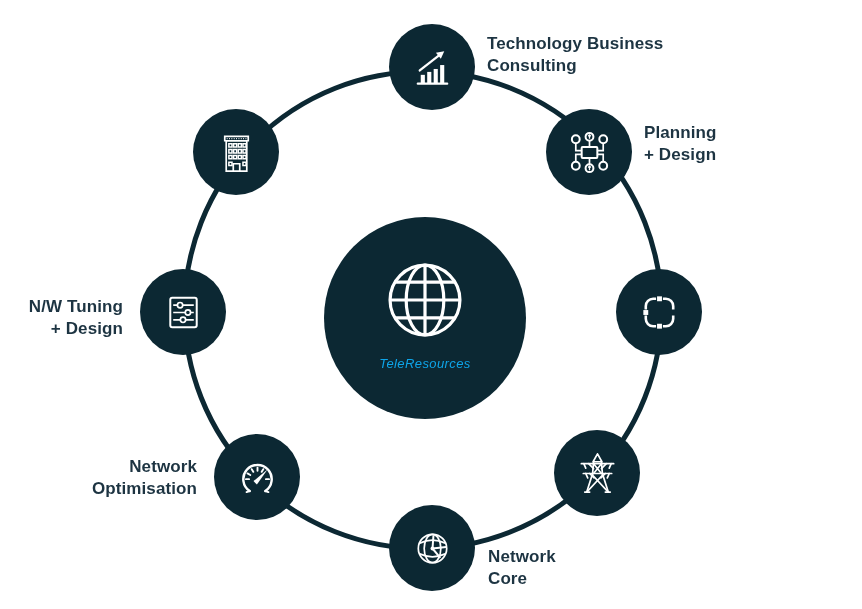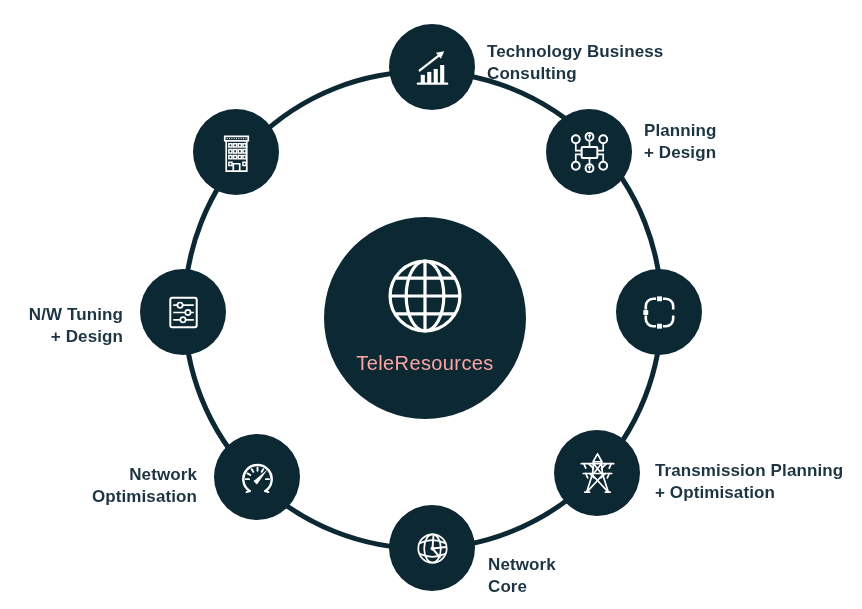--- a/index.html
+++ b/index.html
@@ -16,25 +16,25 @@
     background:#0c2833; display:flex; align-items:center; justify-content:center;
   }
   .node svg { width:47px; height:47px; display:block; }
   .hub {
     position:absolute; left:324px; top:217px; width:202px; height:202px;
     border-radius:50%; background:#0c2833;
     display:flex; flex-direction:column; align-items:center; justify-content:center;
   }
   .hub svg { width:86px; height:86px; display:block; margin-top:-8px; }
   .hub-label {
-    color:#fca5a5; font-size:20px; letter-spacing:0.4px; margin-top:13px; font-weight:400;
+    color:#0ea5e9; font-size:13px; letter-spacing:0.4px; margin-top:13px; font-weight:400;font-style:italic;
   }
   .label {
     position:absolute; color:#1d3442; font-size:17px; line-height:22px;
-    font-weight:700; letter-spacing:0.1px; white-space:pre-line;margin-top:8px;
+    font-weight:700; letter-spacing:0.1px; white-space:pre-line;
   }
   .label-right { text-align:right; }
   svg * { vector-effect:non-scaling-stroke; }
 </style>
 </head>
 <body>
 
 <div class="stage">
 
   <div class="ring"></div>
@@ -77,21 +77,21 @@
         <circle cx="24" cy="8" r="4"></circle>
         <circle cx="38" cy="10.5" r="4"></circle>
         <circle cx="10" cy="37.5" r="4"></circle>
         <circle cx="24" cy="40" r="4"></circle>
         <circle cx="38" cy="37.5" r="4"></circle>
         <path stroke-width="1.7" d="M10,14.5 L10,22 L16,22 M38,14.5 L38,22 L32,22 M10,33.5 L10,26 L16,26 M38,33.5 L38,26 L32,26 M24,12 L24,18.5 M24,36 L24,29.5"></path>
         <path stroke-width="1.3" d="M24,10 L24,6 M22.6,7.4 L24,6 L25.4,7.4 M24,42 L24,38 M22.6,39.4 L24,38 L25.4,39.4"></path>
       </svg>
     </span>
   </div>
-  <div class="label" style="left:644px; top:112px;">Planning
+  <div class="label" style="left:644px; top:122px;">Planning
 + Design</div>
 
   <div class="node" style="left:616px; top:269px;">
     <span>
       <svg viewBox="0 0 48 48" fill="none" stroke="#fff" stroke-width="2.6">
         <path d="M27.5,10 L30.5,10 A7.5,7.5 0 0 1 38,17.5 L38,21"></path>
         <path d="M38,27 L38,30.5 A7.5,7.5 0 0 1 30.5,38 L27.5,38"></path>
         <path d="M20.5,38 L17.5,38 A7.5,7.5 0 0 1 10,30.5 L10,27"></path>
         <path d="M10,21 L10,17.5 A7.5,7.5 0 0 1 17.5,10 L20.5,10"></path>
         <rect x="21.5" y="7.5" width="5" height="5" fill="#fff" stroke="none"></rect>
@@ -109,22 +109,20 @@
         <path d="M10,14 L12,18.5 M38,14 L36,18.5 M15,14 L20,19 M33,14 L28,19"></path>
         <path d="M20,12 L19,24 L13,43 M28,12 L29,24 L35,43"></path>
         <path d="M20,14 L28,24 M28,14 L20,24"></path>
         <line x1="9.5" y1="24" x2="38.5" y2="24"></line>
         <path d="M12,24 L14,28.5 M36,24 L34,28.5 M16,24 L20.5,28.5 M32,24 L27.5,28.5"></path>
         <path d="M19.3,26 L35,43 M28.7,26 L13,43"></path>
         <path d="M11,43 L16,43 M32,43 L37,43"></path>
       </svg>
     </span>
   </div>
-  <div class="label" style="left:655px; top:452px;">Transmission Planning
-+ Optimisation</div>
 
   <div class="node" style="left:389px; top:505px;">
     <span>
       <svg viewBox="0 0 48 48" fill="none" stroke="#fff" stroke-width="1.7">
         <circle cx="24" cy="24" r="14.5"></circle>
         <ellipse cx="24" cy="24" rx="8.5" ry="14.5"></ellipse>
         <path d="M11,18.5 Q24,12.5 37,18.5 M11,29.5 Q24,35.5 37,29.5"></path>
         <path stroke-width="2" d="M24,24 L25,10.5 M24,24 L38,22.5 M24,24 L32,33.5"></path>
         <circle cx="24" cy="24" r="2" fill="#fff" stroke="none"></circle>
       </svg>

